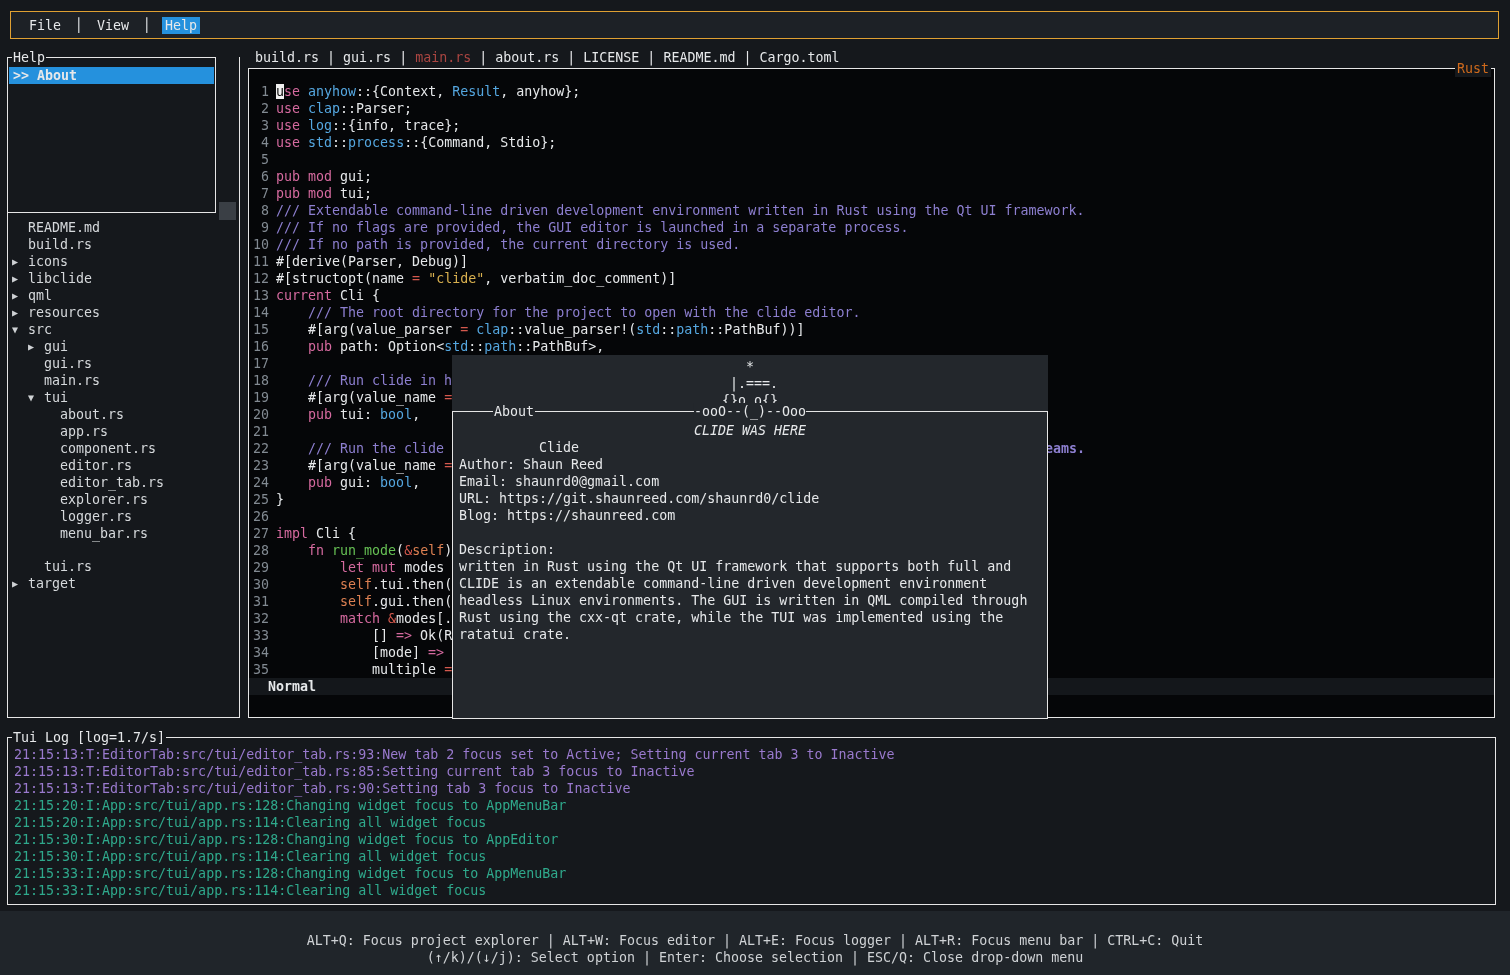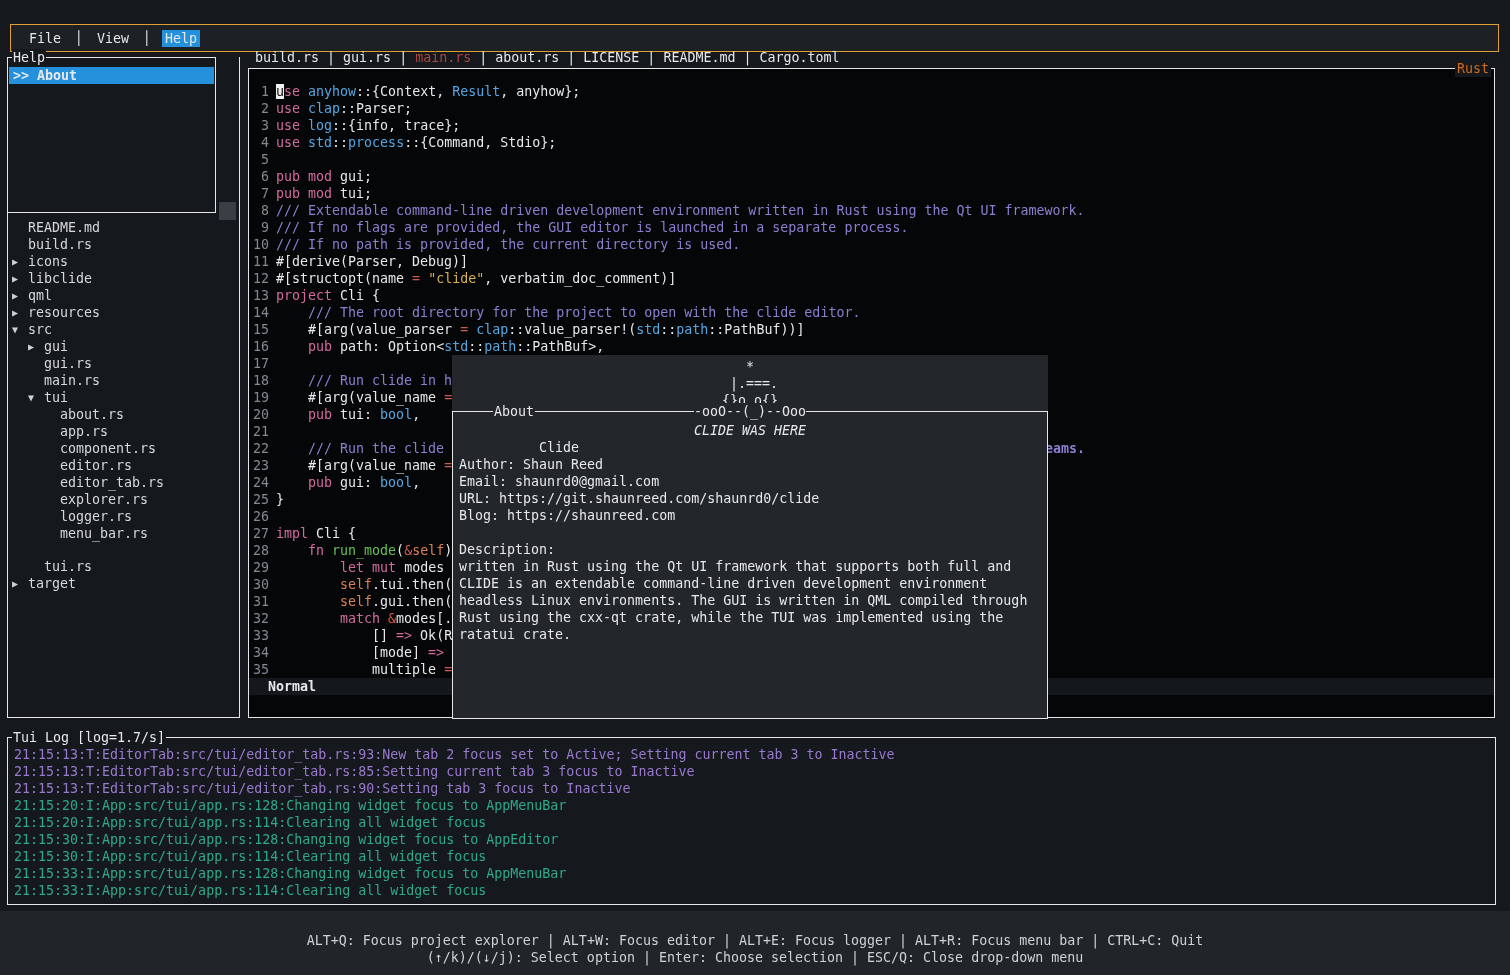--- a/index.html
+++ b/index.html
@@ -9,21 +9,21 @@
     --rust-label:#cf6a1c; --tab-active:#ab4642; --gutter:#828a92; --log-trace:#9a7ace; --log-info:#2fa98c;
     --syn-keyword:#d56a9f; --syn-type:#55a7e0; --syn-comment:#8d7fd0; --syn-string:#d9b04f;
     --syn-operator:#d4594e; --syn-self:#dd8052; --syn-func:#66c054;
   }
   *{margin:0;padding:0;box-sizing:border-box;}
   html,body{background:#000;}
   #app{position:relative;width:1510px;height:975px;background:var(--page-bg);
        font-family:"DejaVu Sans Mono","Liberation Mono",monospace;font-size:13.3px;line-height:17px;
        color:var(--text-main);overflow:hidden;}
   
-  .menu-bar{position:absolute;left:10px;top:24px;width:1489px;height:28px;background:var(--menu-bg);
+  .menu-bar{position:absolute;left:10px;top:11px;width:1489px;height:28px;background:var(--menu-bg);
             border:1px solid var(--menu-border);display:flex;align-items:center;padding-left:15px;gap:11px;}
   .menu-item{padding:0 3px;cursor:default;}
   .menu-item.active{background:var(--selection-blue);}
   .menu-sep{color:var(--text-main);}
   
   .tab-bar{position:absolute;left:255px;top:49px;height:17px;white-space:pre;text-align:right;}
   .tab.active{color:var(--tab-active);}
   
   .editor{position:absolute;left:248px;top:68px;width:1247px;height:650px;background:var(--editor-bg);
           border:1px solid var(--panel-border);}
@@ -136,21 +136,21 @@
         <div class="code-line">
           <span class="line-number">11</span>
           <span class="line-text"><span class="c-d">#[derive(Parser, Debug)]</span></span>
         </div>
         <div class="code-line">
           <span class="line-number">12</span>
           <span class="line-text"><span class="c-d">#[structopt(name </span><span class="c-o">=</span><span class="c-d"> </span><span class="c-s">"clide"</span><span class="c-d">, verbatim_doc_comment)]</span></span>
         </div>
         <div class="code-line">
           <span class="line-number">13</span>
-          <span class="line-text"><span class="c-k">project</span><span class="c-d"> Cli {</span></span>
+          <span class="line-text"><span class="c-k">current</span><span class="c-d"> Cli {</span></span>
         </div>
         <div class="code-line">
           <span class="line-number">14</span>
           <span class="line-text"><span class="c-d">    </span><span class="c-c">/// The root directory for the project to open with the clide editor.</span></span>
         </div>
         <div class="code-line">
           <span class="line-number">15</span>
           <span class="line-text"><span class="c-d">    #[arg(value_parser </span><span class="c-o">=</span><span class="c-d"> </span><span class="c-t">clap</span><span class="c-d">::value_parser!(</span><span class="c-t">std</span><span class="c-d">::</span><span class="c-t">path</span><span class="c-d">::PathBuf))]</span></span>
         </div>
         <div class="code-line">

